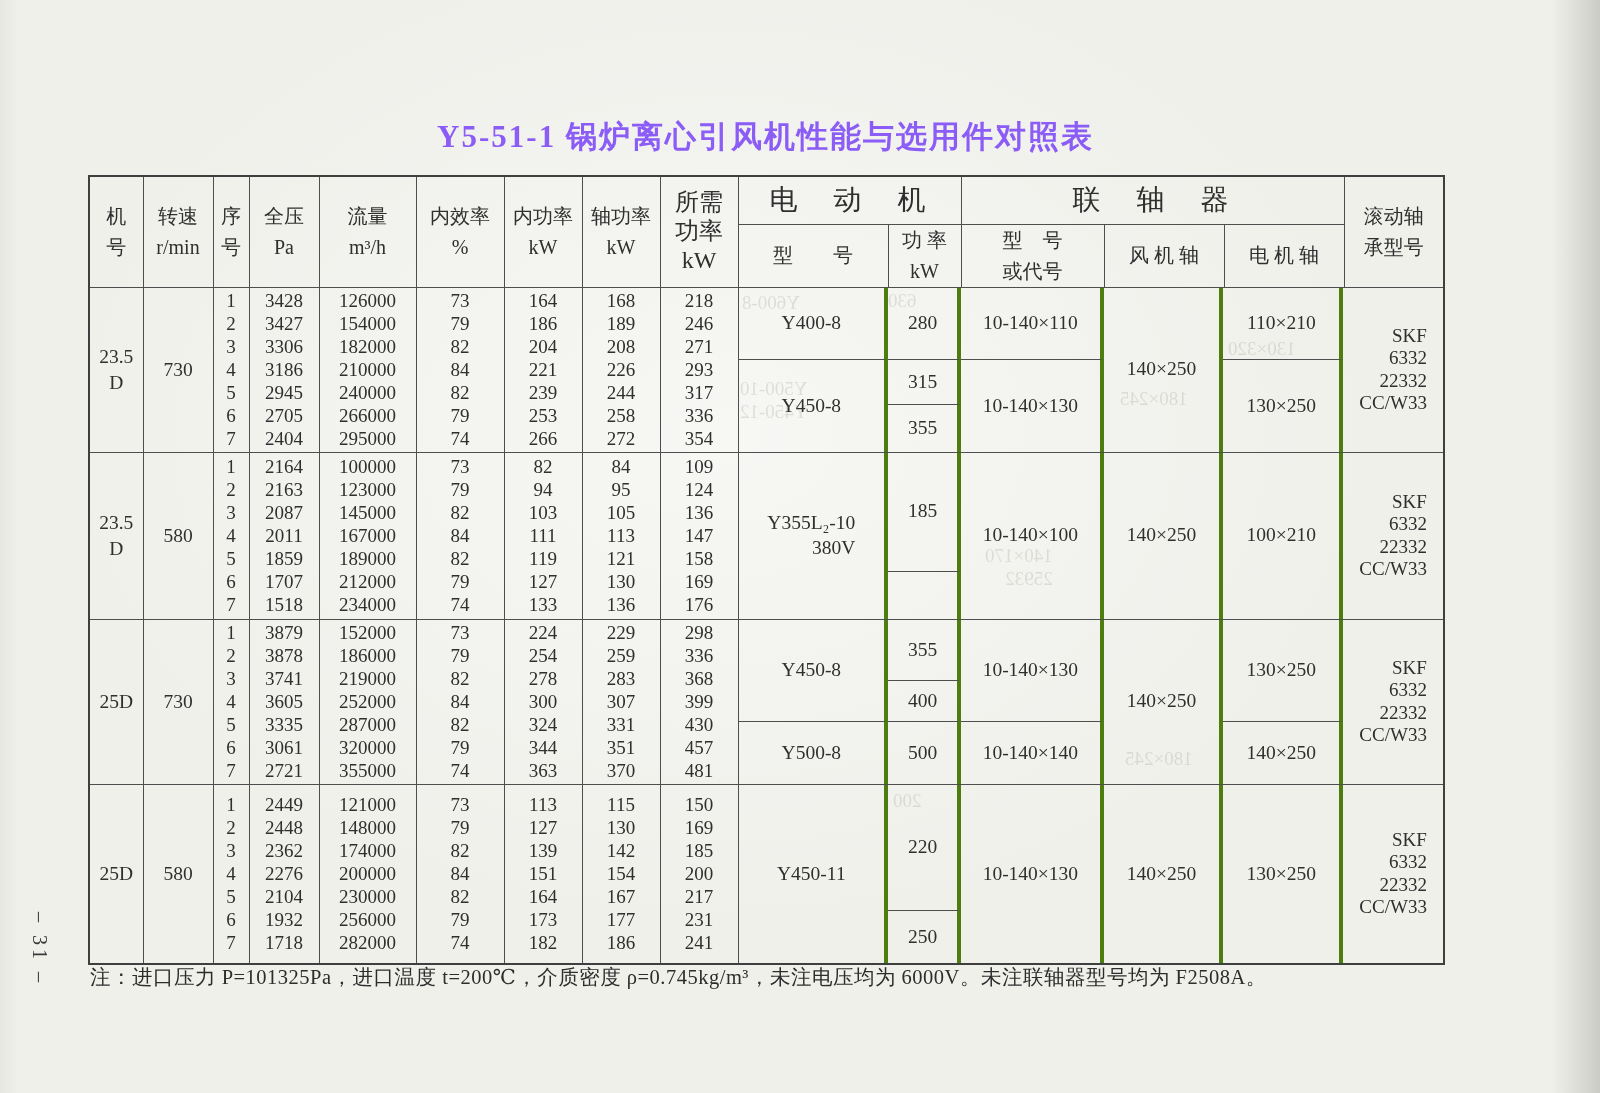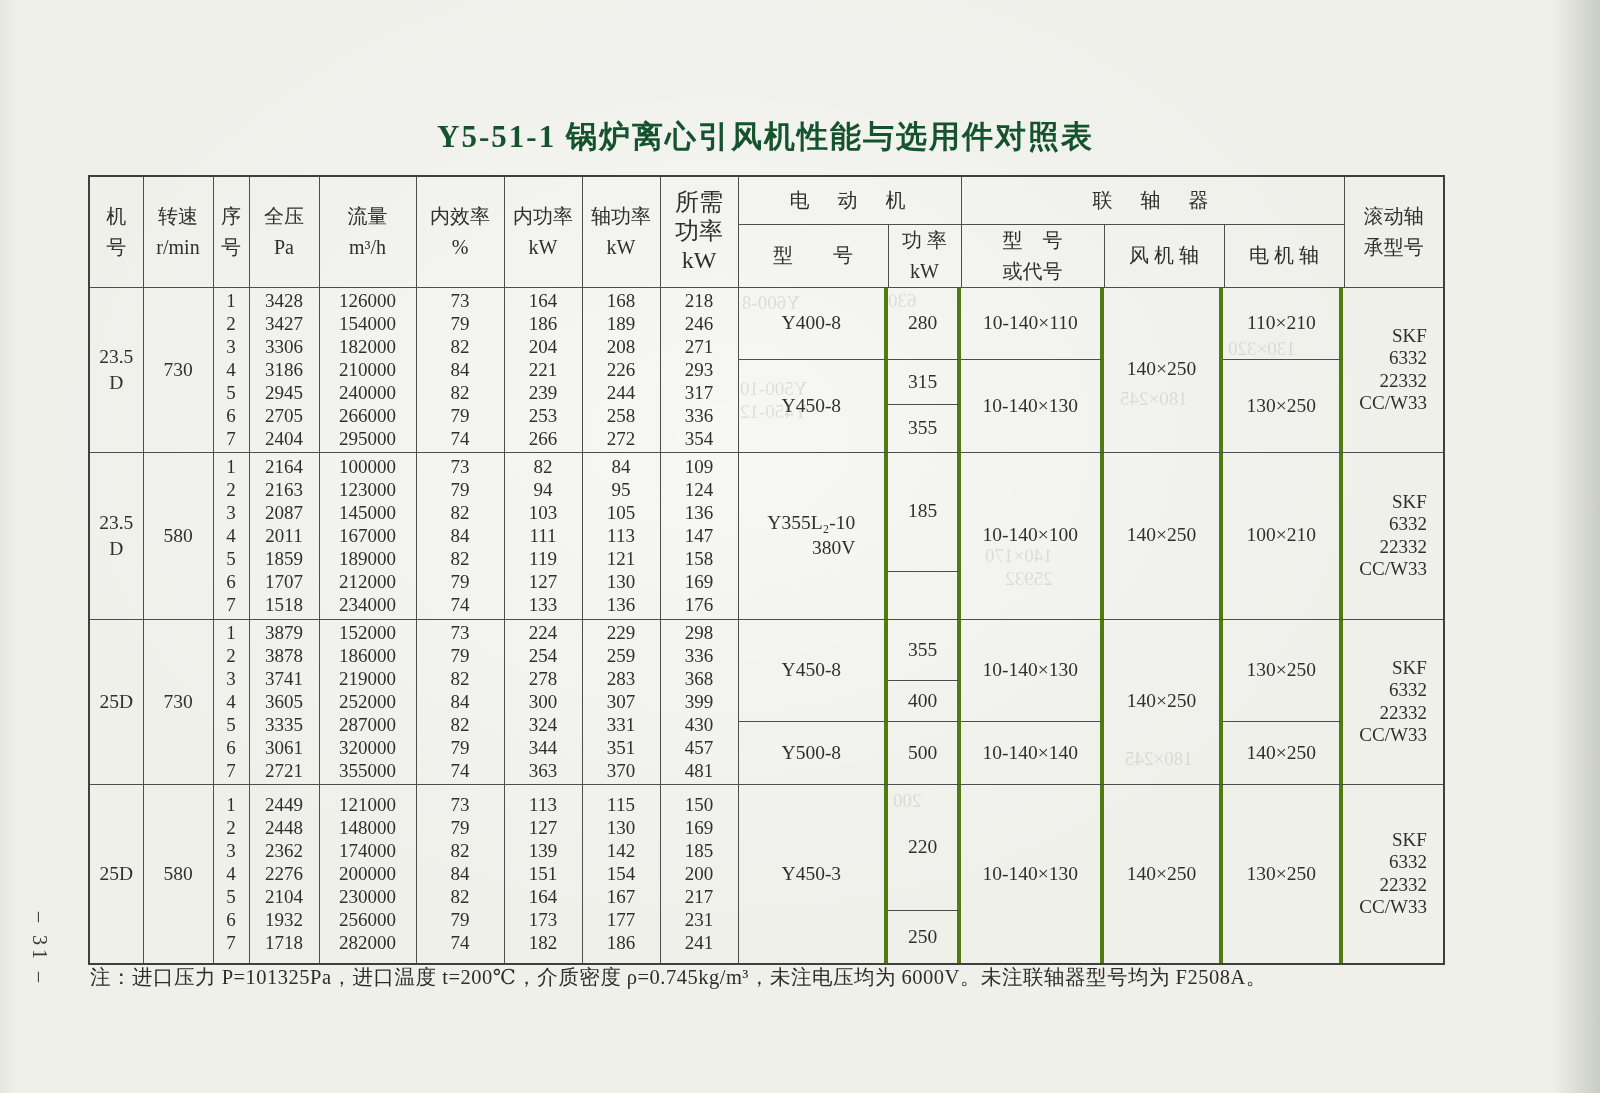--- a/index.html
+++ b/index.html
@@ -9,34 +9,34 @@
     font-family:"Liberation Serif","DejaVu Serif",serif;
     color:#2f2f2f;
   }
   .paper-vignette{position:absolute;inset:0;pointer-events:none;
     background:radial-gradient(ellipse at 45% 40%, rgba(255,255,255,.5) 0%, rgba(255,255,255,0) 55%),
                linear-gradient(to right, rgba(160,165,152,.12) 0, rgba(0,0,0,0) 18px);}
   .edge-shadow{position:absolute;top:0;right:0;width:48px;height:100%;pointer-events:none;
     background:linear-gradient(to right, rgba(0,0,0,0), rgba(118,124,112,.30));}
   .title{
     position:absolute;left:88px;top:116px;width:1355px;text-align:center;
-    font-size:31px;font-weight:700;letter-spacing:2px;color:#14532d;
+    font-size:31px;font-weight:700;letter-spacing:2px;color:#8b5cf6;
   }
   table.main{
     position:absolute;left:88px;top:175px;width:1355px;height:785px;
     border-collapse:collapse;table-layout:fixed;
     border:2px solid #3f3f3f;
   }
   table.main td, table.main th{
     border:1px solid #4e4e4e;padding:0;margin:0;
     font-weight:normal;vertical-align:middle;text-align:center;
     white-space:pre-line;
   }
   .hcell{font-size:20px;line-height:1.55;}
-  .hgroup{font-size:20px;letter-spacing:4px;}
+  .hgroup{font-size:28px;letter-spacing:4px;}
   .hreq{font-size:24px;line-height:1.22;}
   .stack{font-size:19px;line-height:23.1px;}
   .mcell{font-size:19.5px;line-height:1.3;}
   .rsec{padding:0 !important;vertical-align:top;}
   .rgrid{display:grid;width:100%;height:100%;grid-template-columns:150fr 73fr 143fr 120fr 120fr 100fr;}
   .g1{grid-template-rows:73fr 45fr 47fr;}
   .g2{grid-template-rows:120fr 47fr;}
   .g3{grid-template-rows:62fr 41fr 62fr;}
   .g4{grid-template-rows:128fr 52fr;}
   .rc{
@@ -386,21 +386,21 @@
 186</td>
     <td class="stack">150
 169
 185
 200
 217
 231
 241</td>
     <td class="rsec" colspan="6">
       <div class="rgrid g4">
-        <div class="rc nbb" style="grid-area:1/1/span 2/2">Y450-3</div>
+        <div class="rc nbb" style="grid-area:1/1/span 2/2">Y450-11</div>
         <div class="rc" style="grid-area:1/2">220</div>
         <div class="rc nbb" style="grid-area:2/2">250</div>
         <div class="rc nbb" style="grid-area:1/3/span 2/4">10-140×130</div>
         <div class="rc nbb" style="grid-area:1/4/span 2/5">140×250</div>
         <div class="rc nbb" style="grid-area:1/5/span 2/6">130×250</div>
         <div class="rc nbr nbb bearing" style="grid-area:1/6/span 2/7">SKF
 6332
 22332
 CC/W33</div>
       </div>

